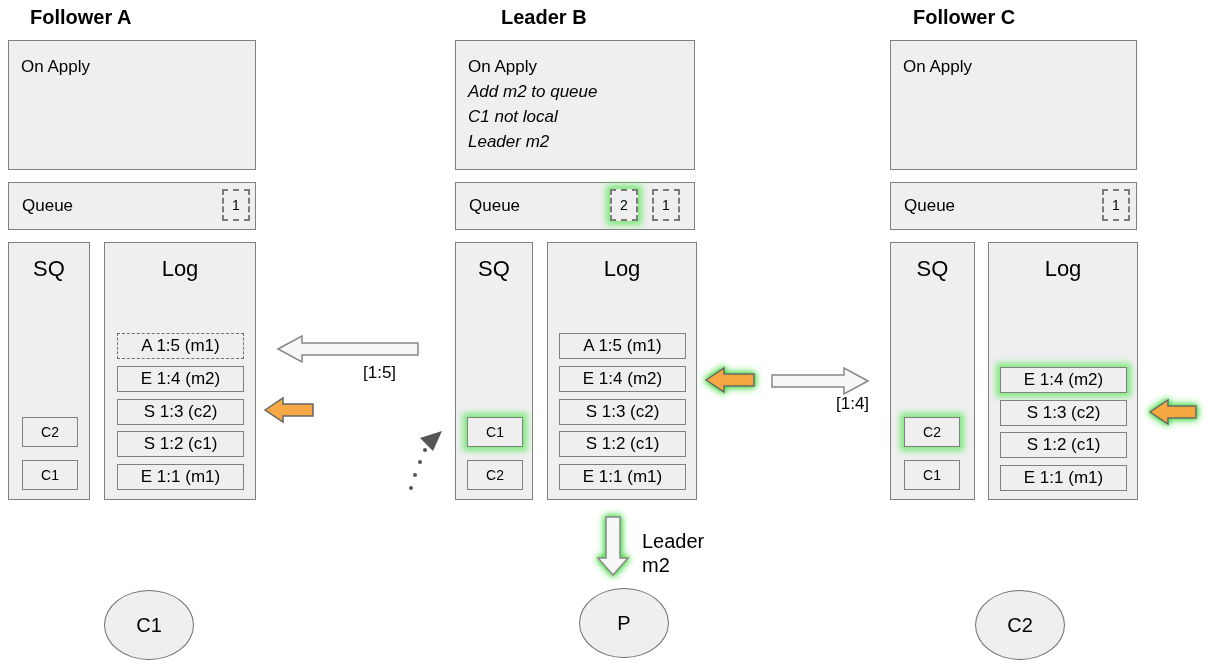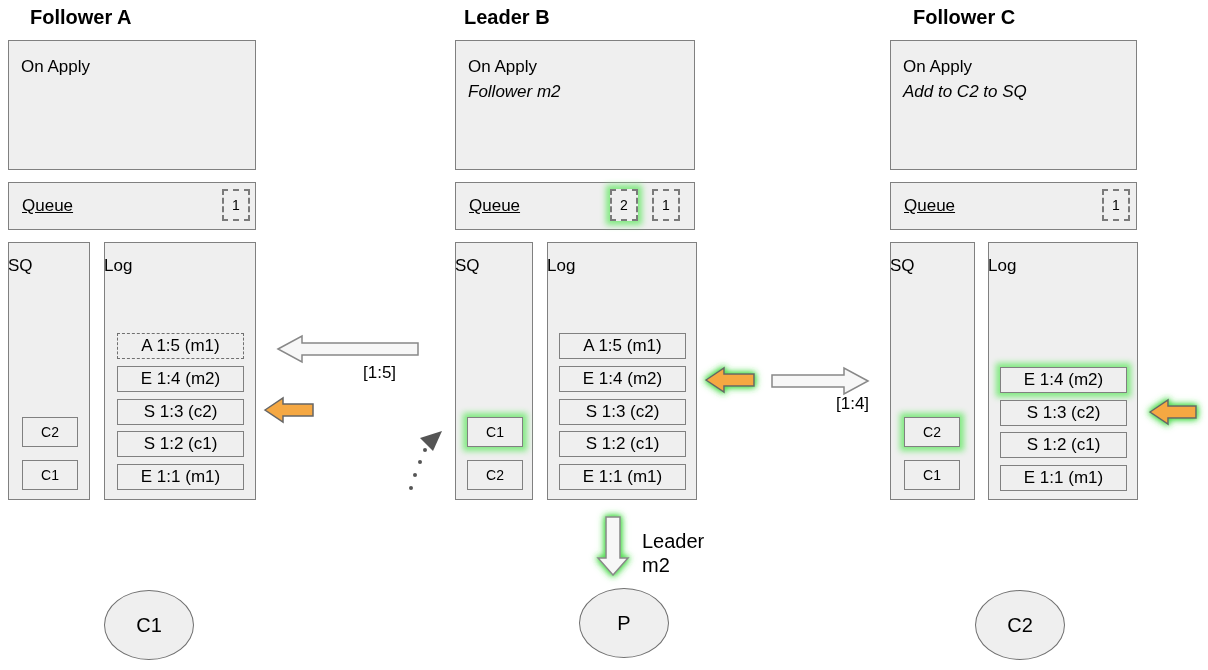--- a/index.html
+++ b/index.html
@@ -4,24 +4,24 @@
 <style>
   html,body{margin:0;padding:0;background:#ffffff;}
   #canvas{
     position:relative;width:1208px;height:670px;background:#ffffff;
     font-family:"Liberation Sans",sans-serif;color:#000;overflow:hidden;
   }
   .node-title{position:absolute;font-size:20px;font-weight:bold;}
   .box{position:absolute;background:#efefef;border:1.5px solid #808080;box-sizing:border-box;}
   .on-apply{padding:13px 12px;font-size:17px;line-height:25px;}
   .note{font-style:italic;}
-  .queue-label{position:absolute;font-size:17px;text-decoration:underline;}
+  .queue-label{position:absolute;font-size:17px;}
   .qslot{position:absolute;width:28px;height:32px;background:#efefef;border:2px dashed #7a7a7a;
          display:flex;align-items:center;justify-content:center;font-size:14px;box-sizing:border-box;}
-  .section-label{position:absolute;font-size:17px;text-align:left;}
+  .section-label{position:absolute;font-size:22px;text-align:center;}
   .log-entry{position:absolute;height:26px;background:#efefef;border:1.5px solid #808080;
              display:flex;align-items:center;justify-content:center;font-size:17px;box-sizing:border-box;}
   .log-entry.dashed{border:1.5px dashed #707070;}
   .sq-item{position:absolute;width:56px;height:30px;background:#efefef;border:1.5px solid #808080;
            display:flex;align-items:center;justify-content:center;font-size:14px;box-sizing:border-box;}
   .glow{box-shadow:0 0 6px 4px #82ea82;}
   .float-label{position:absolute;font-size:17px;}
   .confirm-label{position:absolute;font-size:20px;line-height:24px;}
   .ellipse{position:absolute;width:88px;height:68px;border-radius:50%;background:#efefef;
            border:1.5px solid #707070;display:flex;align-items:center;justify-content:center;font-size:20px;}
@@ -53,26 +53,28 @@
     <div class="box" style="left:104px;top:242px;width:152px;height:258px;"></div>
     <div class="section-label" style="left:104px;top:256px;width:152px;">Log</div>
     <div class="log-entry dashed" style="left:117px;top:333px;width:127px;">A 1:5 (m1)</div>
     <div class="log-entry" style="left:117px;top:366px;width:127px;">E 1:4 (m2)</div>
     <div class="log-entry" style="left:117px;top:399px;width:127px;">S 1:3 (c2)</div>
     <div class="log-entry" style="left:117px;top:431px;width:127px;">S 1:2 (c1)</div>
     <div class="log-entry" style="left:117px;top:464px;width:127px;">E 1:1 (m1)</div>
   </div>
 
   <div>
-    <div class="node-title" style="left:464px;top:6px;">Leader B</div>
+    <div class="node-title" style="left:501px;top:6px;">Leader B</div>
 
     <div class="box" style="left:455px;top:40px;width:240px;height:130px;">
       <div class="on-apply">
         <div>On Apply</div>
-        <div class="note">Follower m2</div>
+        <div class="note">Add m2 to queue</div>
+        <div class="note">C1 not local</div>
+        <div class="note">Leader m2</div>
       </div>
     </div>
 
     <div class="box" style="left:455px;top:182px;width:240px;height:48px;"></div>
     <div class="queue-label" style="left:469px;top:196px;">Queue</div>
     <div class="qslot glow" style="left:610px;top:189px;">2</div>
     <div class="qslot" style="left:652px;top:189px;">1</div>
 
     <div class="box" style="left:455px;top:242px;width:78px;height:258px;"></div>
     <div class="section-label" style="left:455px;top:256px;width:78px;">SQ</div>
@@ -87,21 +89,20 @@
     <div class="log-entry" style="left:559px;top:431px;width:127px;">S 1:2 (c1)</div>
     <div class="log-entry" style="left:559px;top:464px;width:127px;">E 1:1 (m1)</div>
   </div>
 
   <div>
     <div class="node-title" style="left:913px;top:6px;">Follower C</div>
 
     <div class="box" style="left:890px;top:40px;width:247px;height:130px;">
       <div class="on-apply">
         <div>On Apply</div>
-        <div class="note">Add to C2 to SQ</div>
       </div>
     </div>
 
     <div class="box" style="left:890px;top:182px;width:247px;height:48px;"></div>
     <div class="queue-label" style="left:904px;top:196px;">Queue</div>
     <div class="qslot" style="left:1102px;top:189px;">1</div>
 
     <div class="box" style="left:890px;top:242px;width:85px;height:258px;"></div>
     <div class="section-label" style="left:890px;top:256px;width:85px;">SQ</div>
     <div class="sq-item glow" style="left:904px;top:417px;">C2</div>

